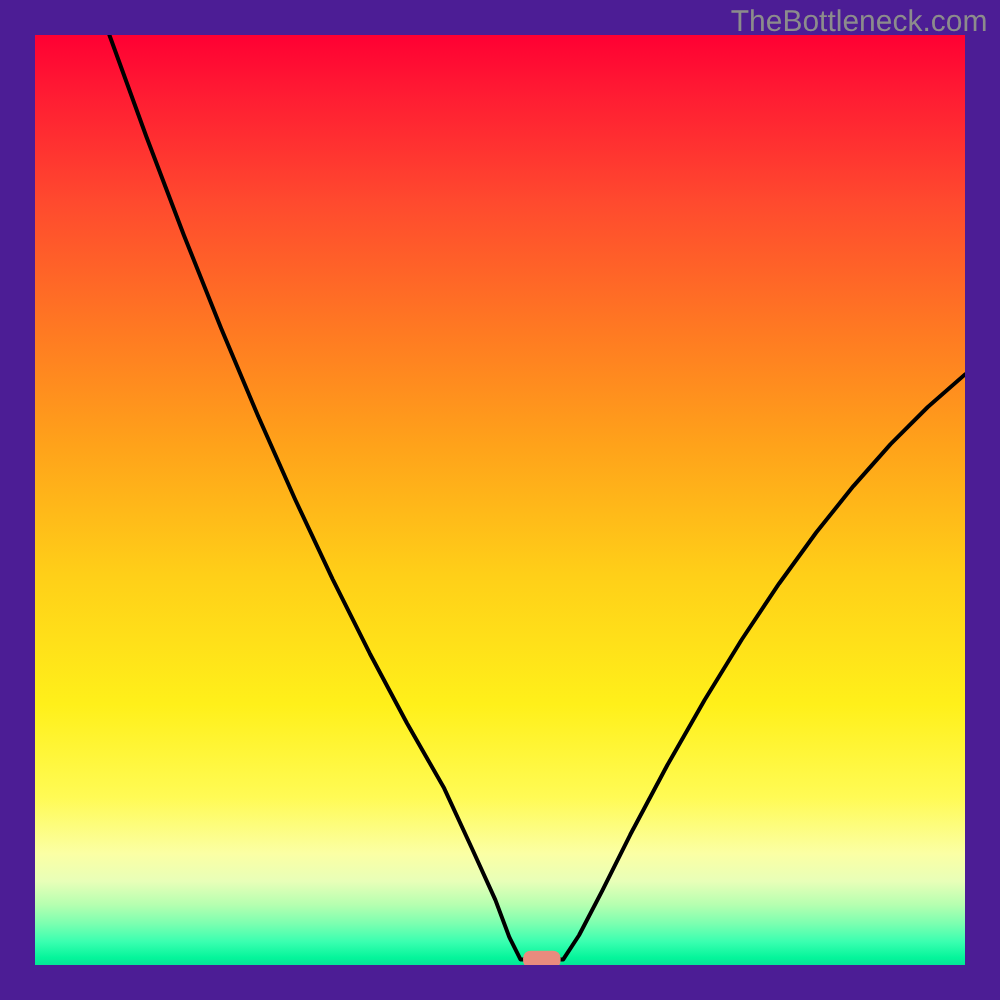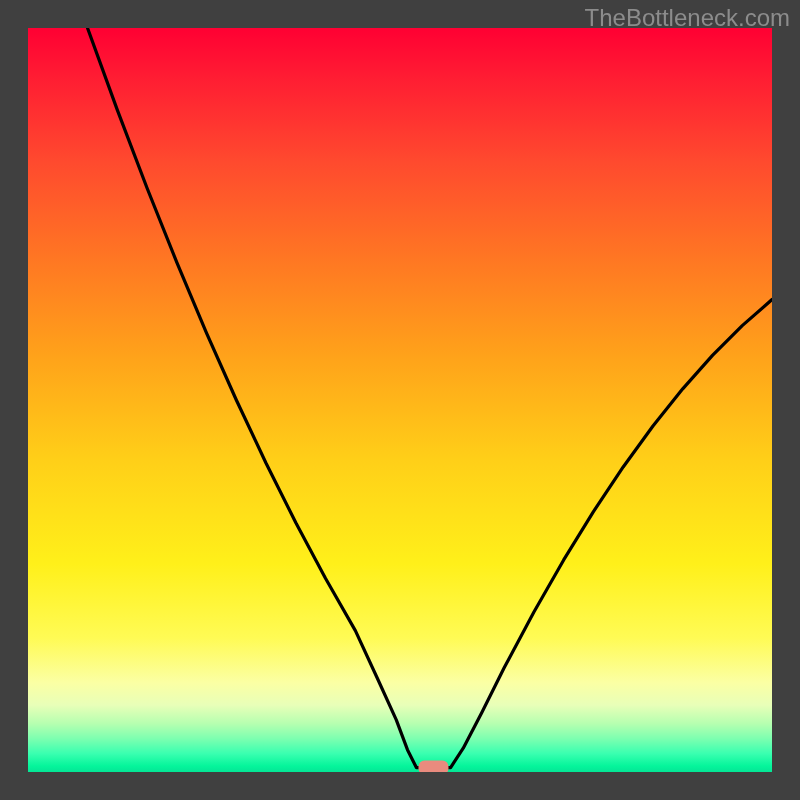--- a/index.html
+++ b/index.html
@@ -9,21 +9,21 @@
     height: 800px;
     background: #000000;
     overflow: hidden;
     font-family: Arial, Helvetica, sans-serif;
   }
 
   .stage {
     position: relative;
     width: 800px;
     height: 800px;
-    background: #404040;
+    background: #4c1d95;
     text-align: right;
   }
 
   .plot-area {
     position: absolute;
     left: 28px;
     top: 28px;
     width: 744px;
     height: 744px;
     overflow: hidden;

